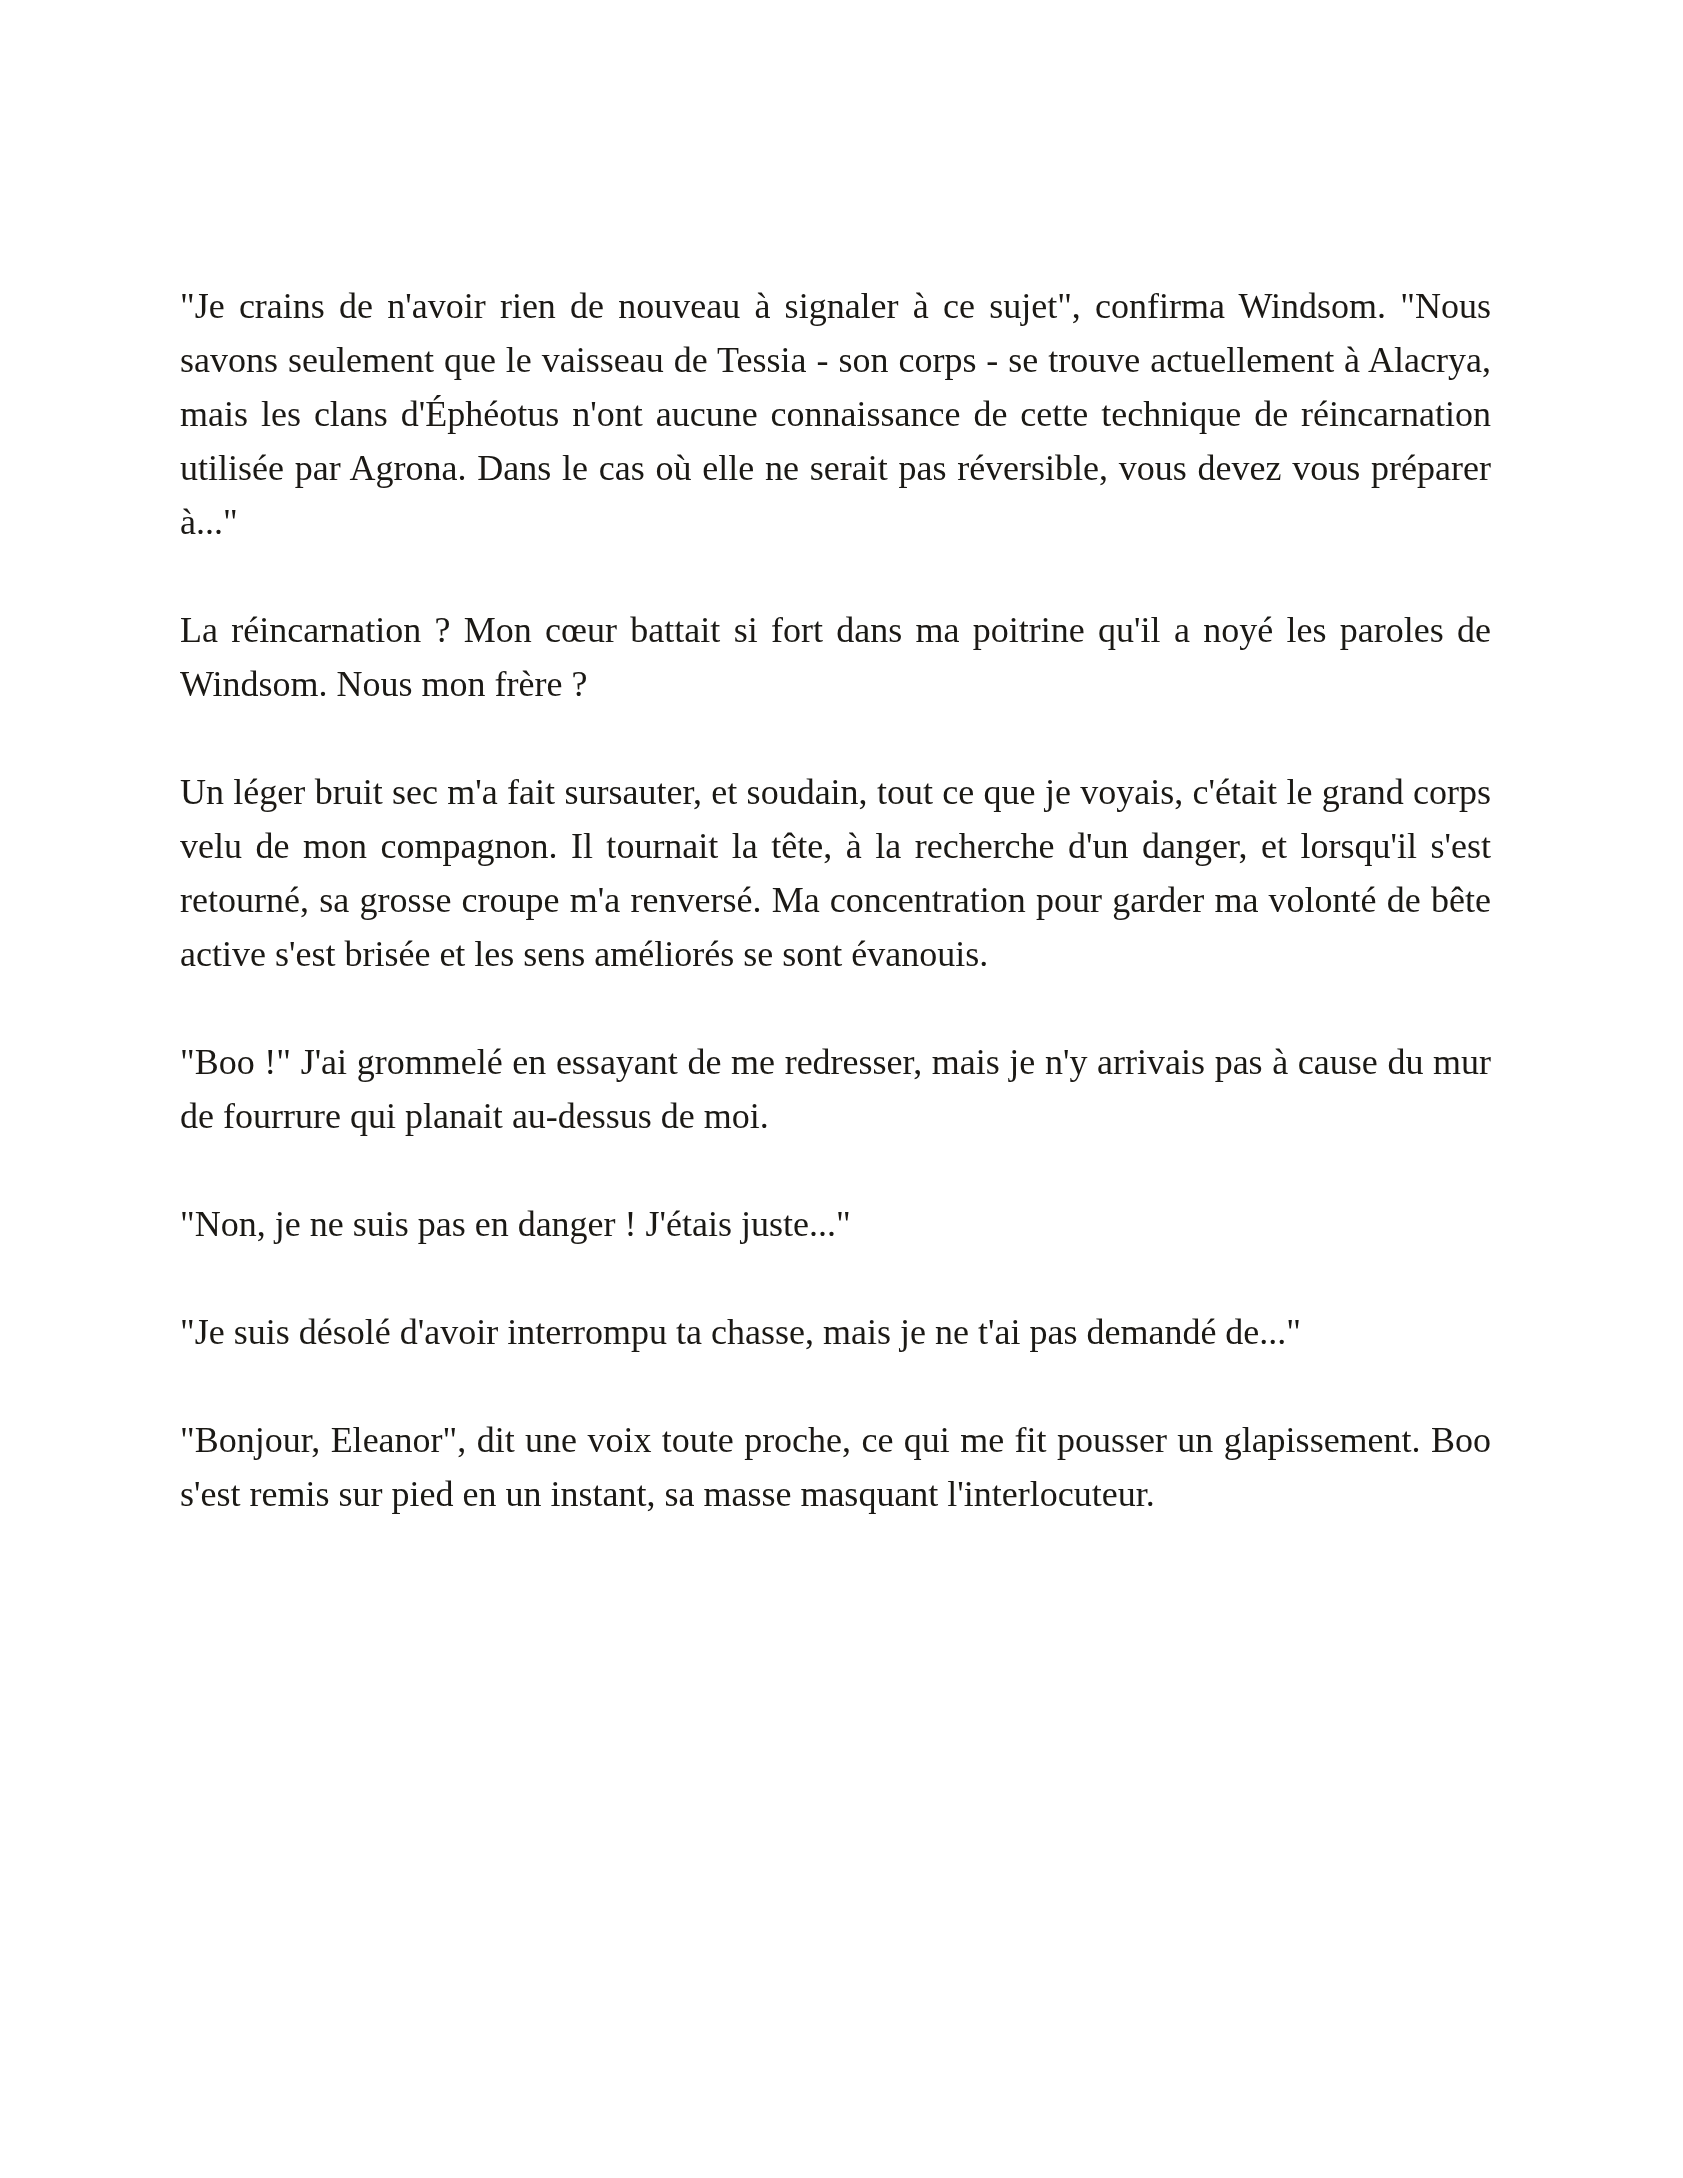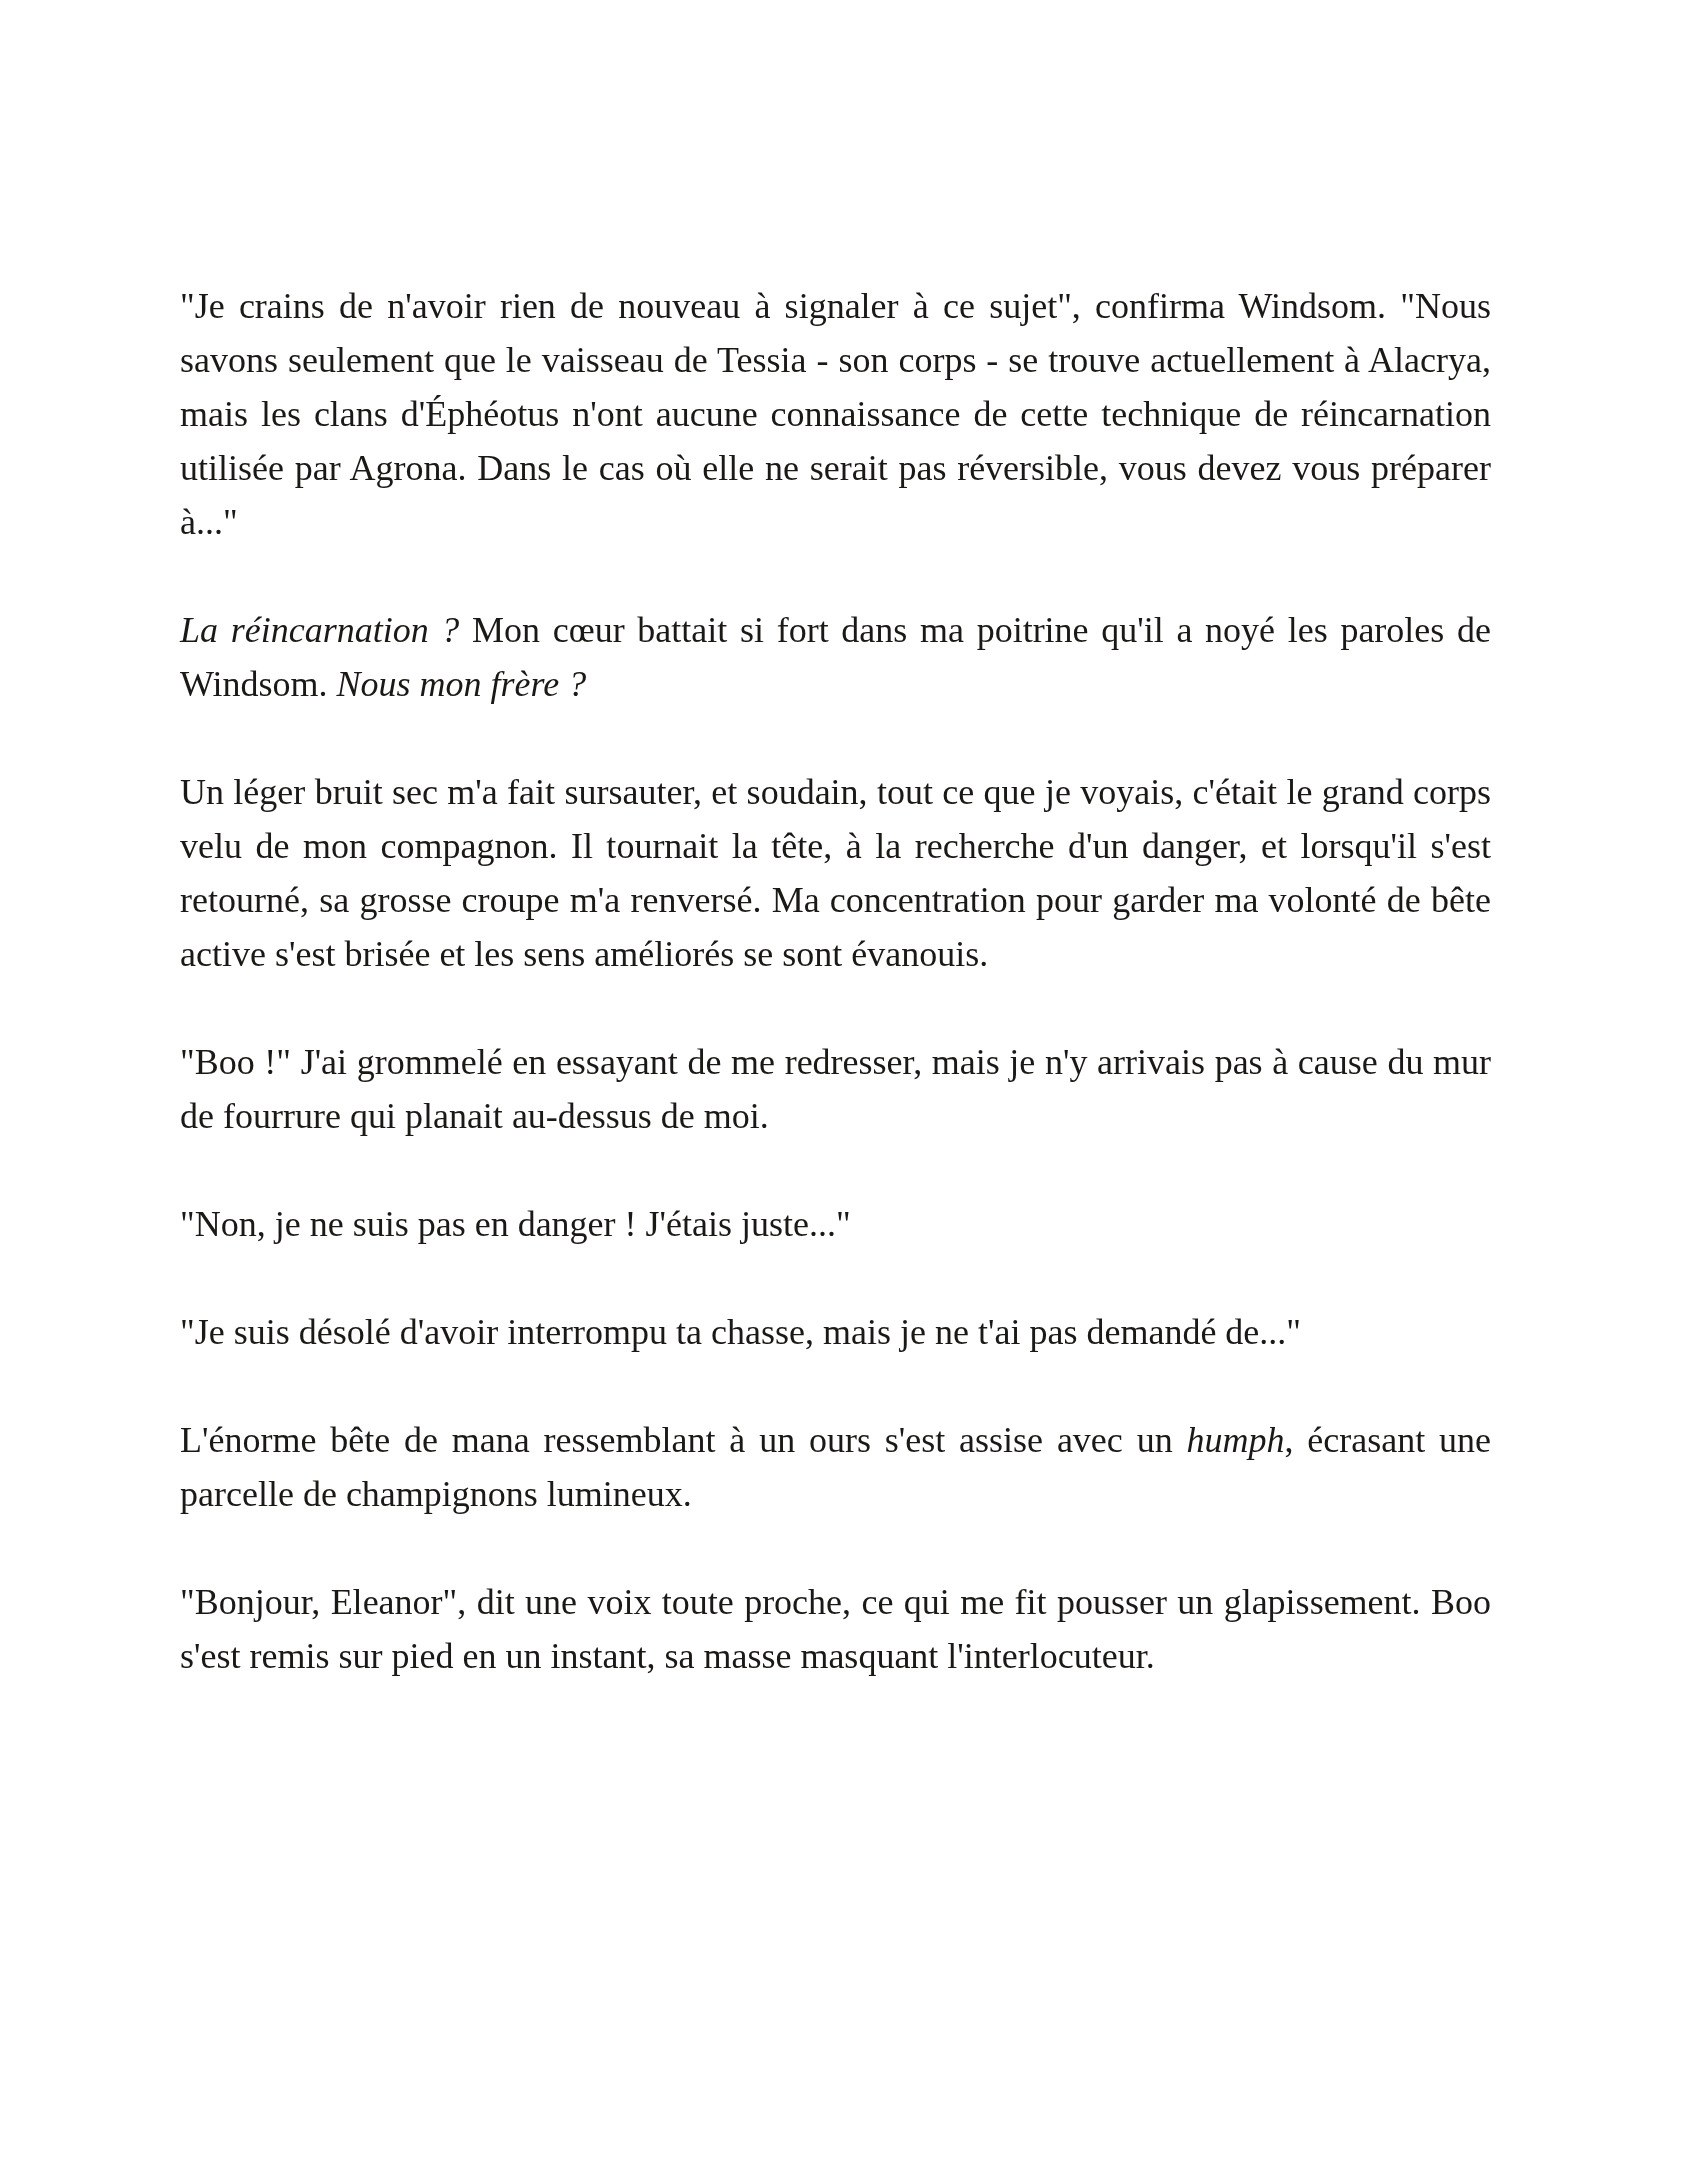--- a/index.html
+++ b/index.html
@@ -22,21 +22,20 @@
       font-size: 36px;
       line-height: 54px;
       color: #1b1915;
     }
     .para {
       margin: 0 0 54px 0;
       text-align: justify;
       text-align-last: left;
     }
     .para span.it {
-      font-style: italic;
     }
   </style>
 </head>
 <body>
 
 <div class="page">
   <p class="para">
     <span>"Je crains de n'avoir rien de nouveau à signaler à ce sujet", confirma Windsom. "Nous savons seulement que le vaisseau de Tessia - son corps - se trouve actuellement à Alacrya, mais les clans d'Éphéotus n'ont aucune connaissance de cette technique de réincarnation utilisée par Agrona. Dans le cas où elle ne serait pas réversible, vous devez vous préparer à..."</span>
   </p>
   <p class="para">
@@ -48,19 +47,16 @@
   <p class="para">
     <span>"Boo !" J'ai grommelé en essayant de me redresser, mais je n'y arrivais pas à cause du mur de fourrure qui planait au-dessus de moi.</span>
   </p>
   <p class="para">
     <span>"Non, je ne suis pas en danger ! J'étais juste..."</span>
   </p>
   <p class="para">
     <span>"Je suis désolé d'avoir interrompu ta chasse, mais je ne t'ai pas demandé de..."</span>
   </p>
   <p class="para">
-    <span>L'énorme bête de mana ressemblant à un ours s'est assise avec un </span><span class="it">humph</span><span>, écrasant une parcelle de champignons lumineux.</span>
-  </p>
-  <p class="para">
     <span>"Bonjour, Eleanor", dit une voix toute proche, ce qui me fit pousser un glapissement. Boo s'est remis sur pied en un instant, sa masse masquant l'interlocuteur.</span>
   </p>
 </div>
 
 
 </body></html>

